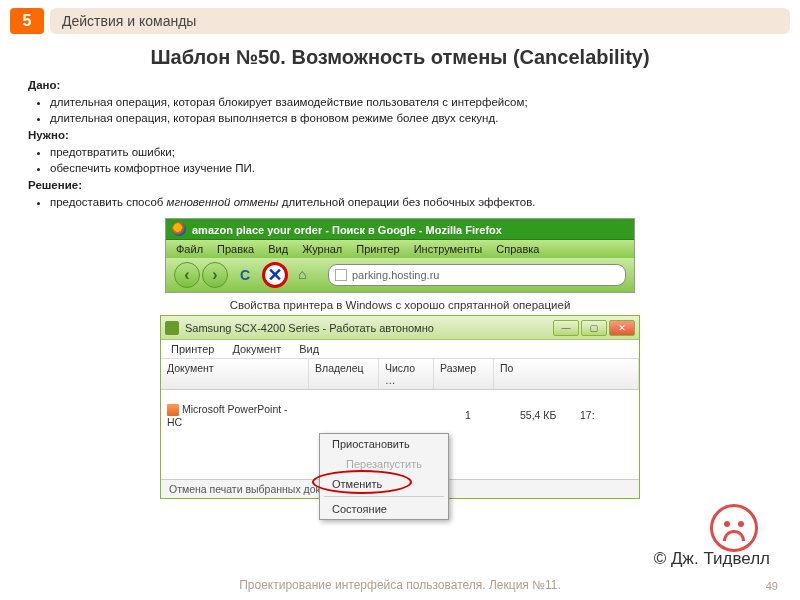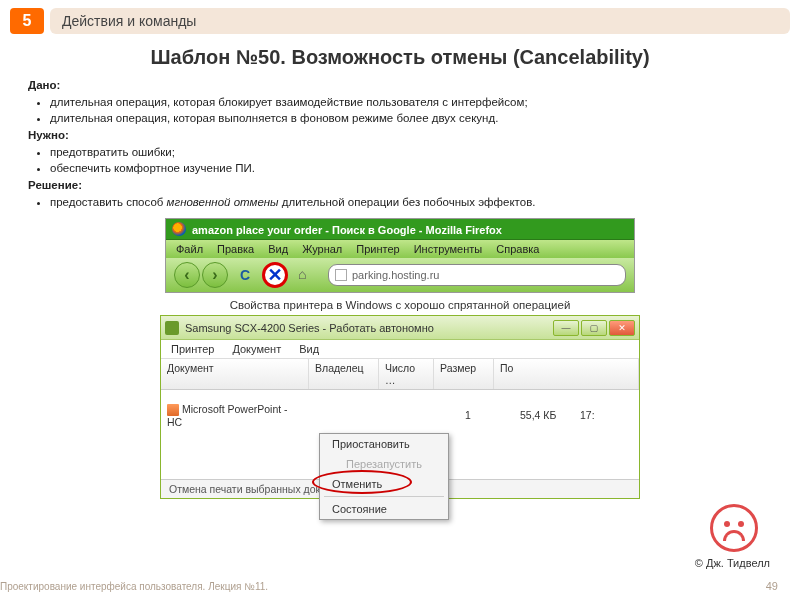--- a/index.html
+++ b/index.html
@@ -51,22 +51,22 @@
   .context-menu div.disabled { color: #aaa; text-align: center; }
   .context-menu .sep { height: 1px; background: #ccc; margin: 2px 4px; padding: 0; }
   .context-menu .highlighted { position: relative; }
   .cancel-circle { position: absolute; left: -8px; top: -4px; width: 100px; height: 24px; border: 2px solid #c00; border-radius: 50%; pointer-events: none; }
   .win-status { border-top: 1px solid #ccc; padding: 3px 8px; font-size: 10.5px; color: #555; margin-top: 55px; background: #f4f4f4; }
   .sad-face { position: absolute; right: 42px; bottom: 48px; width: 48px; height: 48px; border: 3px solid #e04a4a; border-radius: 50%; }
   .sad-face::before, .sad-face::after { content: ''; position: absolute; background: #e04a4a; border-radius: 50%; width: 6px; height: 6px; top: 14px; }
   .sad-face::before { left: 11px; }
   .sad-face::after { right: 11px; }
   .sad-mouth { position: absolute; width: 22px; height: 11px; border: 3px solid #e04a4a; border-bottom: none; border-radius: 22px 22px 0 0; bottom: 8px; left: 10px; }
-  .credit { position: absolute; right: 30px; bottom: 30px; font-size: 11px; color: #333; line-height: 1.3; margin-left: 28px; }
-  .footer { position: absolute; bottom: 8px; width: 100%; text-align: left; font-size: 10px; color: #b0a090; }
+  .credit { position: absolute; right: 30px; bottom: 30px; font-size: 17px; color: #333; line-height: 1.3; margin-left: 28px; }
+  .footer { position: absolute; bottom: 8px; width: 100%; text-align: center; font-size: 12px; color: #b0a090; }
   .page-num { position: absolute; right: 22px; bottom: 8px; font-size: 11px; color: #b0a090; }
 </style>
 </head>
 <body>
 
 <div class="header-row">
   <div class="badge">5</div>
   <div class="header-title">Действия и команды</div>
 </div>
 

